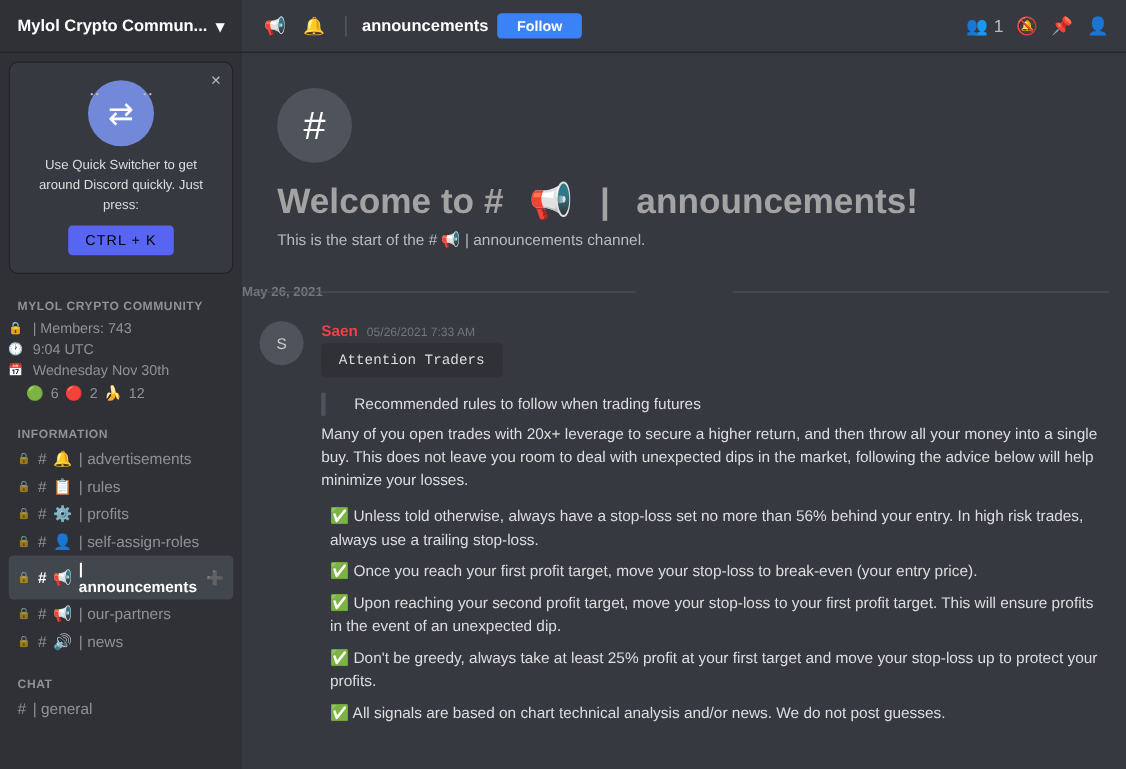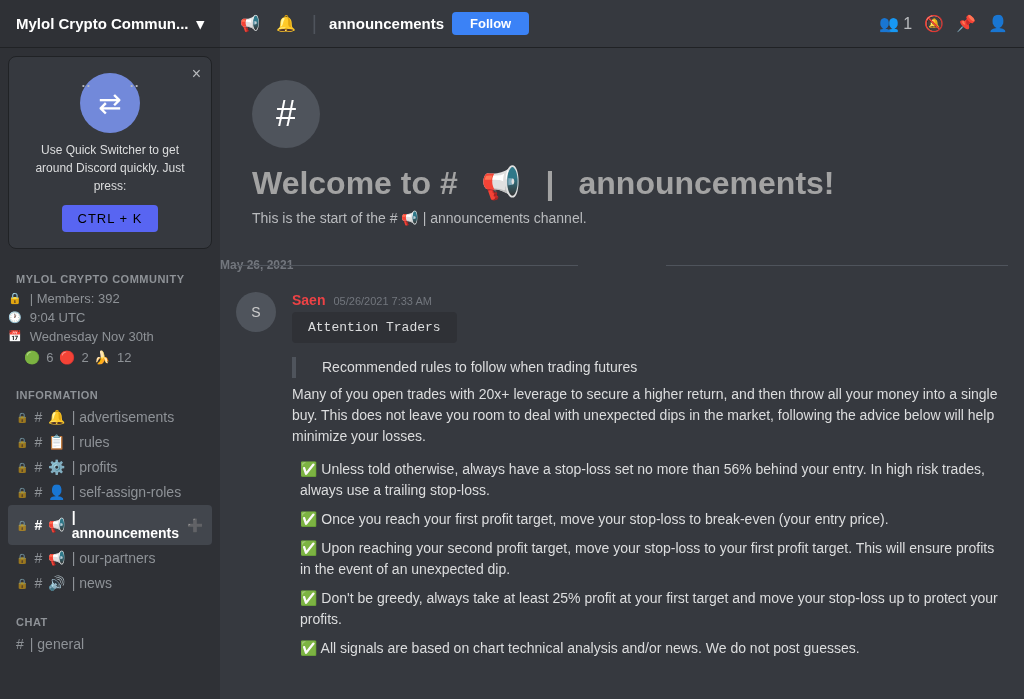--- a/index.html
+++ b/index.html
@@ -95,21 +95,21 @@
     </div>
     <div class="qs-text">Use Quick Switcher to get around Discord quickly. Just press:</div>
     <div class="qs-shortcut">CTRL + K</div>
   </div>
 
   <div class="sidebar-section">
     <div class="sidebar-section-label">MYLOL CRYPTO COMMUNITY</div>
 
     <div class="stat-item">
       <span style="font-size:11px;">🔒</span>
-      <span>| Members: 392</span>
+      <span>| Members: 743</span>
     </div>
     <div class="stat-item">
       <span style="font-size:11px;">🕐</span>
       <span>9:04 UTC</span>
     </div>
     <div class="stat-item">
       <span style="font-size:11px;">📅</span>
       <span>Wednesday Nov 30th</span>
     </div>
     <div class="emoji-row">

